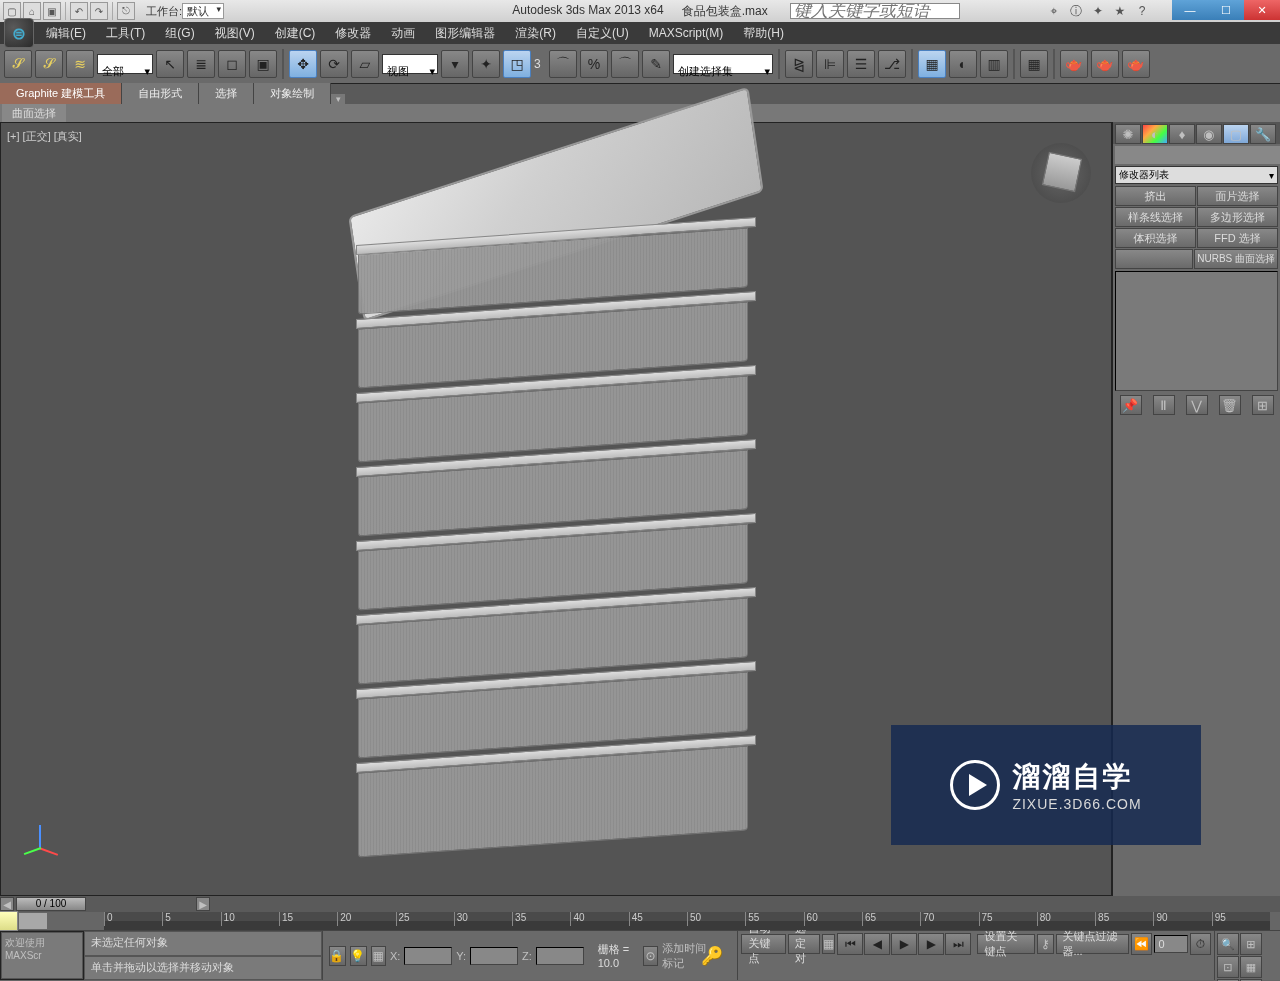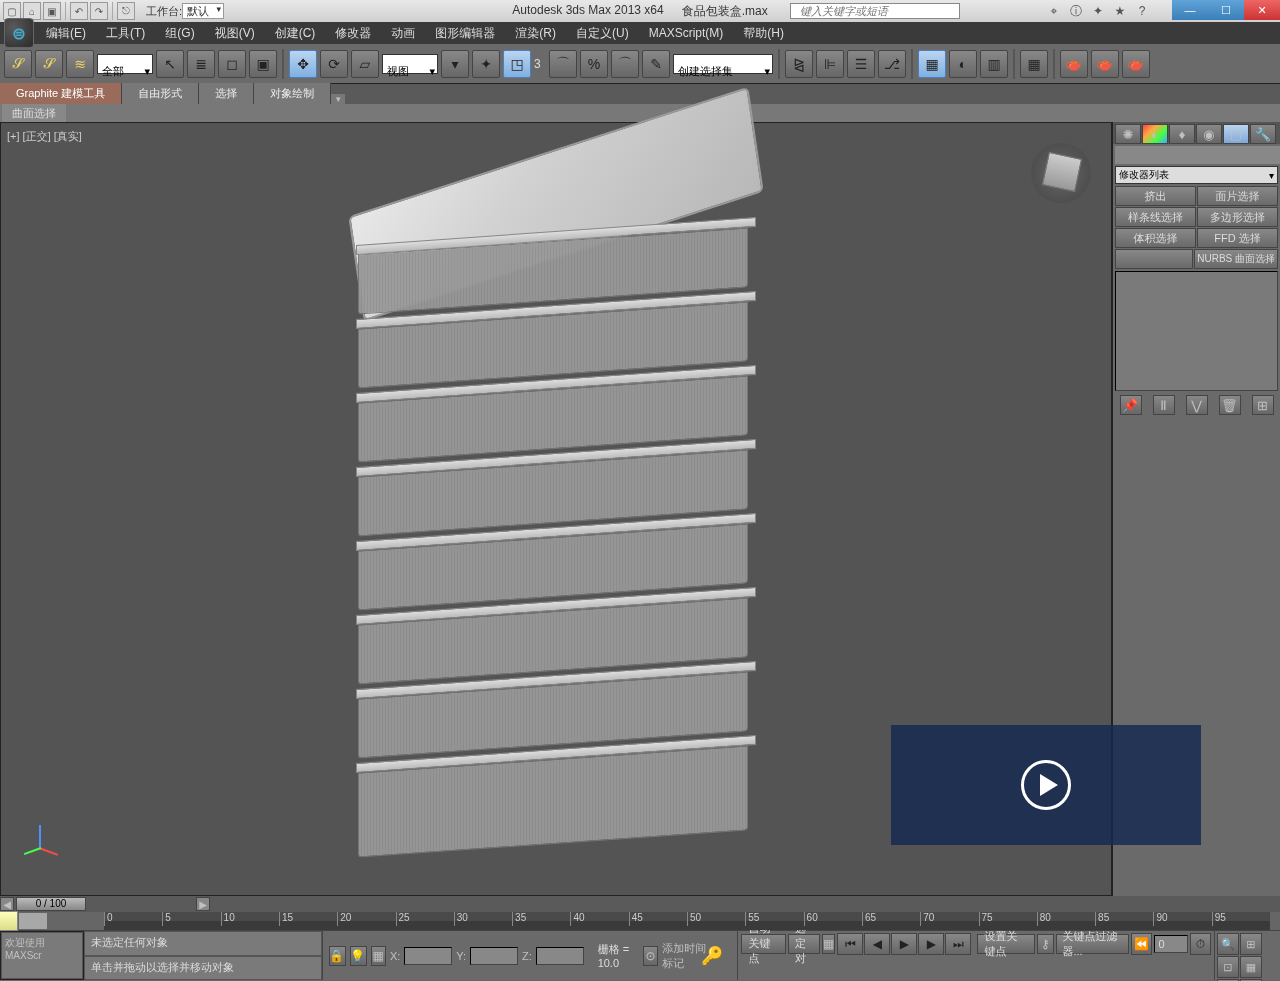--- a/index.html
+++ b/index.html
@@ -7,21 +7,21 @@
 
 
 .titlebar { height: 22px; background: linear-gradient(#e8e8e8,#d0d0d0); display: flex; align-items: center; position: relative; }
 .titlebar-left { display:flex; gap:2px; padding:0 3px; }
 .tb-ico { width:18px; height:18px; background:#ddd; border:1px solid #999; display:inline-flex; align-items:center; justify-content:center; font-size:10px; color:#555;}
 .tb-sep { width:1px; height:18px; background:#aaa; margin:0 2px;}
 .workbench { font-size:11px; color:#333; margin:0 8px; display:flex; align-items:center;}
 .wb-drop { background:#fff; border:1px solid #999; padding:0 14px 0 4px; height:16px; font-size:11px; position:relative;}
 .wb-drop:after{content:"▾"; position:absolute; right:2px; top:0; font-size:9px;}
 .title-center { position:absolute; left:50%; transform:translateX(-50%); font-size:12px; color:#333; display:flex; gap:18px;}
-.title-search { position:absolute; right:320px; width:170px; height:16px; background:#fff; border:1px solid #888; font-size:11px; color:#999; padding:0 9px; font-style:italic;}
+.title-search { position:absolute; right:320px; width:170px; height:16px; background:#fff; border:1px solid #888; font-size:17px; color:#999; padding:0 3px; font-style:italic;}
 .title-right-icons { position:absolute; right:130px; display:flex; gap:6px; }
 .tr-ico { width:16px; height:16px; display:inline-flex; align-items:center; justify-content:center; color:#555; font-size:12px;}
 .winbtns { position:absolute; right:0; display:flex; height:22px;}
 .winbtn { width:36px; height:20px; display:flex; align-items:center; justify-content:center; font-size:11px; color:#fff;}
 .winbtn.min{background:linear-gradient(#5fa3d8,#3a7fb8);}
 .winbtn.max{background:linear-gradient(#5fa3d8,#3a7fb8);}
 .winbtn.close{background:linear-gradient(#e66,#c33);}
 
 
 .menubar{height:22px; background:#3a3a3a; display:flex; align-items:center; padding-left:36px; gap:0; position:relative;}
@@ -265,20 +265,24 @@
     </div>
     <div class="axis-gizmo">
       <div class="z"></div>
         <div class="x"></div>
         <div class="y"></div>
     </div>
     <div class="watermark">
       <div class="wm-logo">
           <div class="wm-tri"></div>
         </div>
+      <div class="wm-text">
+        <div class="wm-t1">溜溜自学</div>
+        <div class="wm-t2">ZIXUE.3D66.COM</div>
+      </div>
     </div>
   </div>
 
   <div class="cmdpanel">
     <div class="cp-tabs">
       <span class="cp-tab">✺</span>
       <span class="cp-tab rainbow">◐</span>
       <span class="cp-tab">♦</span>
       <span class="cp-tab">◉</span>
       <span class="cp-tab active">▢</span>

